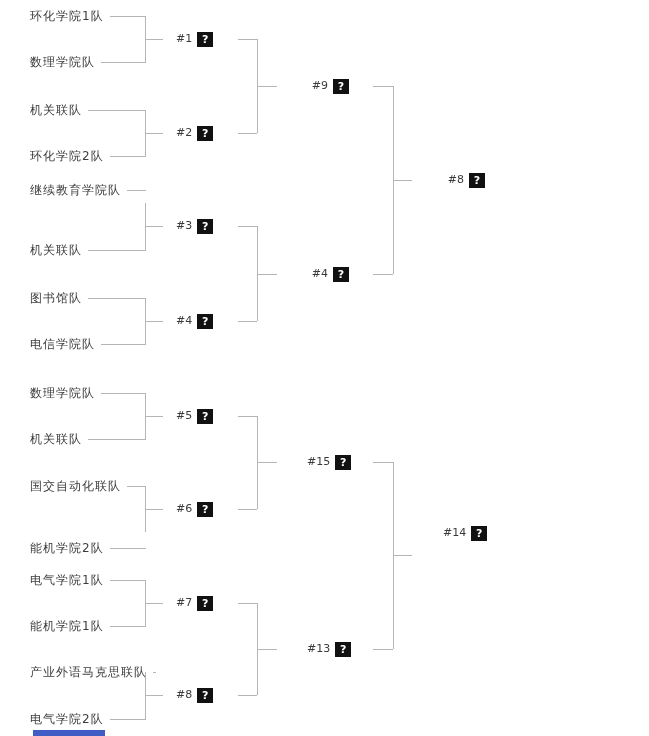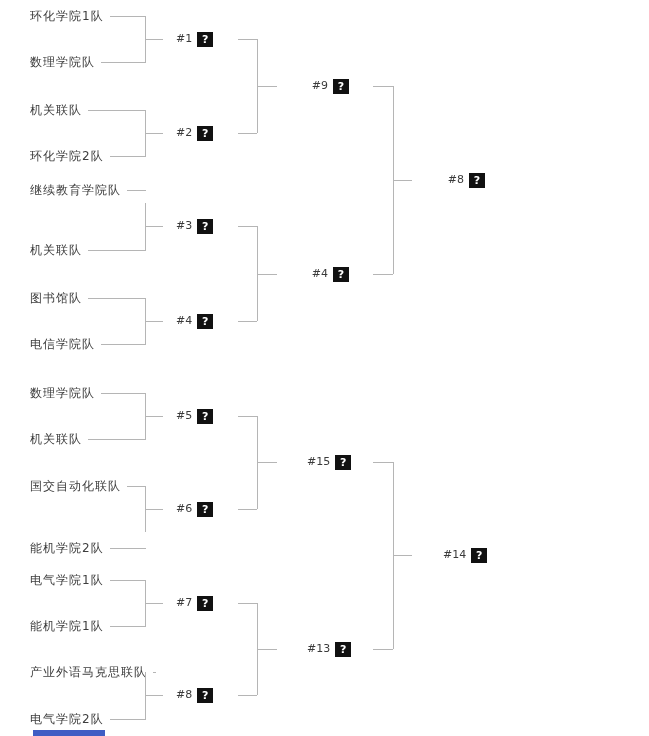--- a/index.html
+++ b/index.html
@@ -197,20 +197,20 @@
   <div class="v" style="left:393px;top:86px;height:188px"></div>
   <div class="v" style="left:393px;top:462px;height:187px"></div>
 
   <div class="h" style="left:393px;top:180px;width:19px"></div>
   <div class="h" style="left:393px;top:555px;width:19px"></div>
 
   <div class="match-label wide" style="left:443px;top:172px">
       <span class="num">#8</span>
       <span class="qbox">?</span>
     </div>
-  <div class="match-label wide" style="left:443px;top:547px">
+  <div class="match-label wide" style="left:443px;top:525px">
       <span class="num">#14</span>
       <span class="qbox">?</span>
     </div>
 
   <div class="footer-bar" style="left:33px;top:730px;width:72px;height:6px;background:#3f5dc4"></div>
 
 </div>
 
 </body></html>

